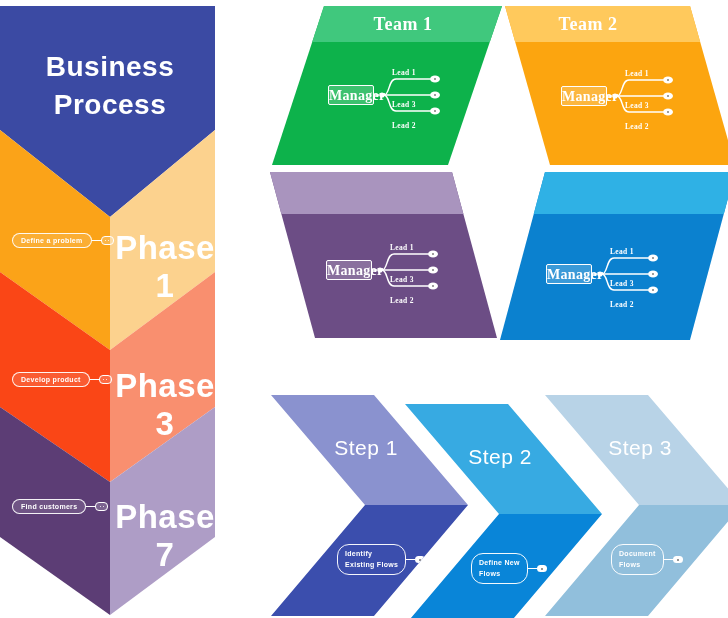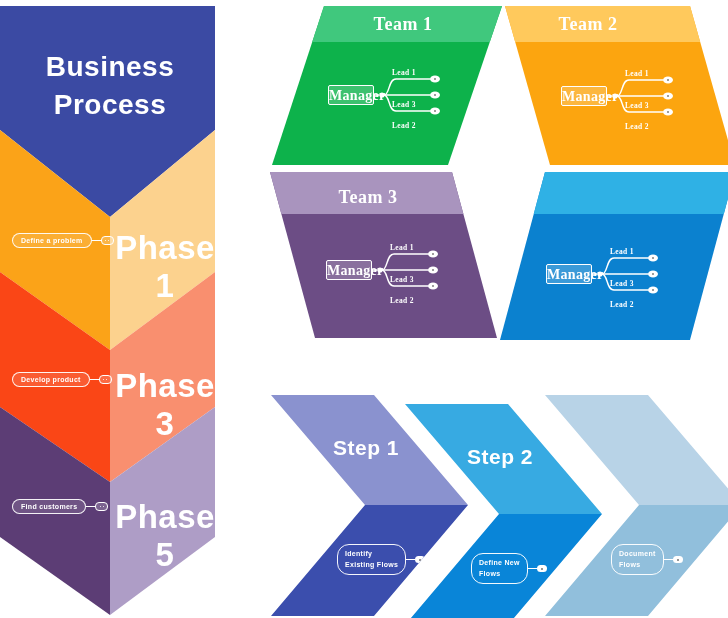--- a/index.html
+++ b/index.html
@@ -66,21 +66,21 @@
   .lead{position:absolute;left:64px;width:44px;font-size:7.5px;font-weight:700;white-space:nowrap;letter-spacing:.3px;}
   .l1{top:1px;} .l2{top:9px;margin-top:45px;} .l3{top:33px;}
 
   
   .step{position:absolute;width:197px;height:221px;
     clip-path:polygon(0 0,103px 0,197px 110px,103px 221px,0 221px,94px 110px);}
   .s1{left:271px;top:395px;} .s2{left:405px;top:404px;} .s3{left:545px;top:395px;}
   .half{position:absolute;left:0;right:0;}
   .half.top{top:0;height:110px;} .half.bot{top:110px;bottom:0;}
   .step-label{position:absolute;top:41px;left:35px;width:120px;text-align:center;
-    font-size:21px;font-weight:700;letter-spacing:.5px;}
+    font-size:21px;font-weight:400;letter-spacing:.5px;}
   .spill-row{left:66px;top:149px;display:flex;align-items:center;}
   .spill{border:1px solid rgba(255,255,255,.95);border-radius:12px;padding:4px 7px;
     font-size:7px;font-weight:700;line-height:1.5;letter-spacing:.3px;}
   .spill span{display:block;white-space:nowrap;}
   .sbadge{width:10px;height:7px;border-radius:4px;background:#fff;
     display:flex;align-items:center;justify-content:center;}
   .sbadge i{display:block;width:2px;height:2px;border-radius:50%;background:rgba(0,0,0,.55);}
 </style>
 </head>
 <body>
@@ -96,21 +96,21 @@
     <div class="shape p3l" style="background: rgb(92, 61, 117);"></div>
     <div class="shape p3r" style="background: rgb(174, 157, 198);"></div>
 
     <div class="abs bp-title">
       <div>Business</div>
       <div>Process</div>
     </div>
 
     <div class="abs phase-label ph1">Phase 1</div>
     <div class="abs phase-label ph2">Phase 3</div>
-    <div class="abs phase-label ph3">Phase 5</div>
+    <div class="abs phase-label ph3">Phase 7</div>
 
     <div class="abs pill-row pr1">
       <div class="ppill">Define a problem</div>
       <div class="conn"></div>
       <div class="pbadge">
           <i></i>
           <i></i>
         </div>
     </div>
     <div class="abs pill-row pr2">
@@ -184,21 +184,20 @@
         </svg>
         <div class="mgr">Manager</div>
         <div class="lead l1">Lead 1</div>
         <div class="lead l2">Lead 2</div>
         <div class="lead l3">Lead 3</div>
       </div>
     </div>
 
     <div class="team t3" style="background: rgb(108, 77, 133);">
       <div class="head" style="background: rgb(169, 148, 190);"></div>
-      <div class="team-label">Team 3</div>
       <div class="mini">
         <svg width="116" height="56" viewBox="0 0 116 56">
           <g fill="none" stroke="#fff" stroke-width="1.5" stroke-linecap="round">
             <path d="M46 28 H51"></path>
             <path d="M56 28 C62 28 60 12 68 12 L102 12"></path>
             <path d="M56 28 L102 28"></path>
             <path d="M56 28 C62 28 60 44 68 44 L102 44"></path>
           </g>
           <circle cx="54" cy="28" r="2.6" fill="#fff"></circle>
           <g>
@@ -276,20 +275,21 @@
         <div class="conn"></div>
         <div class="sbadge">
             <i></i>
           </div>
       </div>
     </div>
 
     <div class="step s3">
       <div class="half top" style="background: rgb(184, 211, 231);"></div>
       <div class="half bot" style="background: rgb(145, 191, 220);"></div>
+      <div class="step-label">Step 3</div>
       <div class="abs spill-row">
         <div class="spill">
           <span>Document</span>
           <span>Flows</span>
         </div>
         <div class="conn"></div>
         <div class="sbadge">
             <i></i>
           </div>
       </div>

